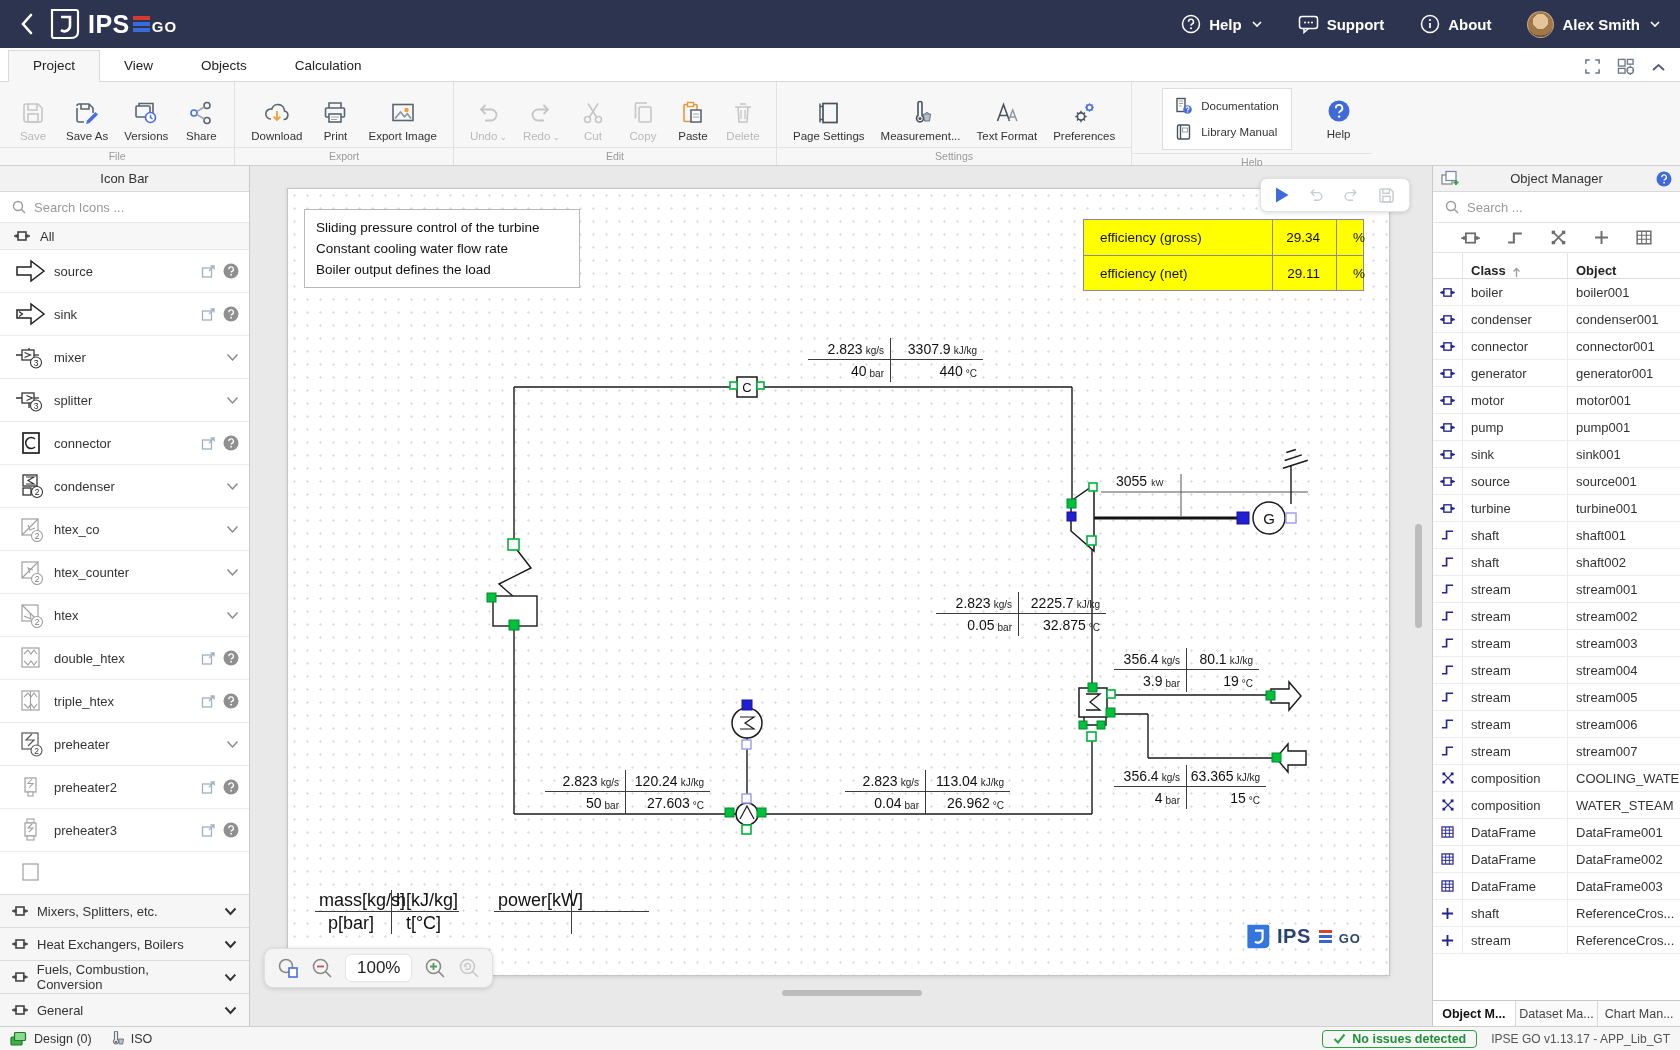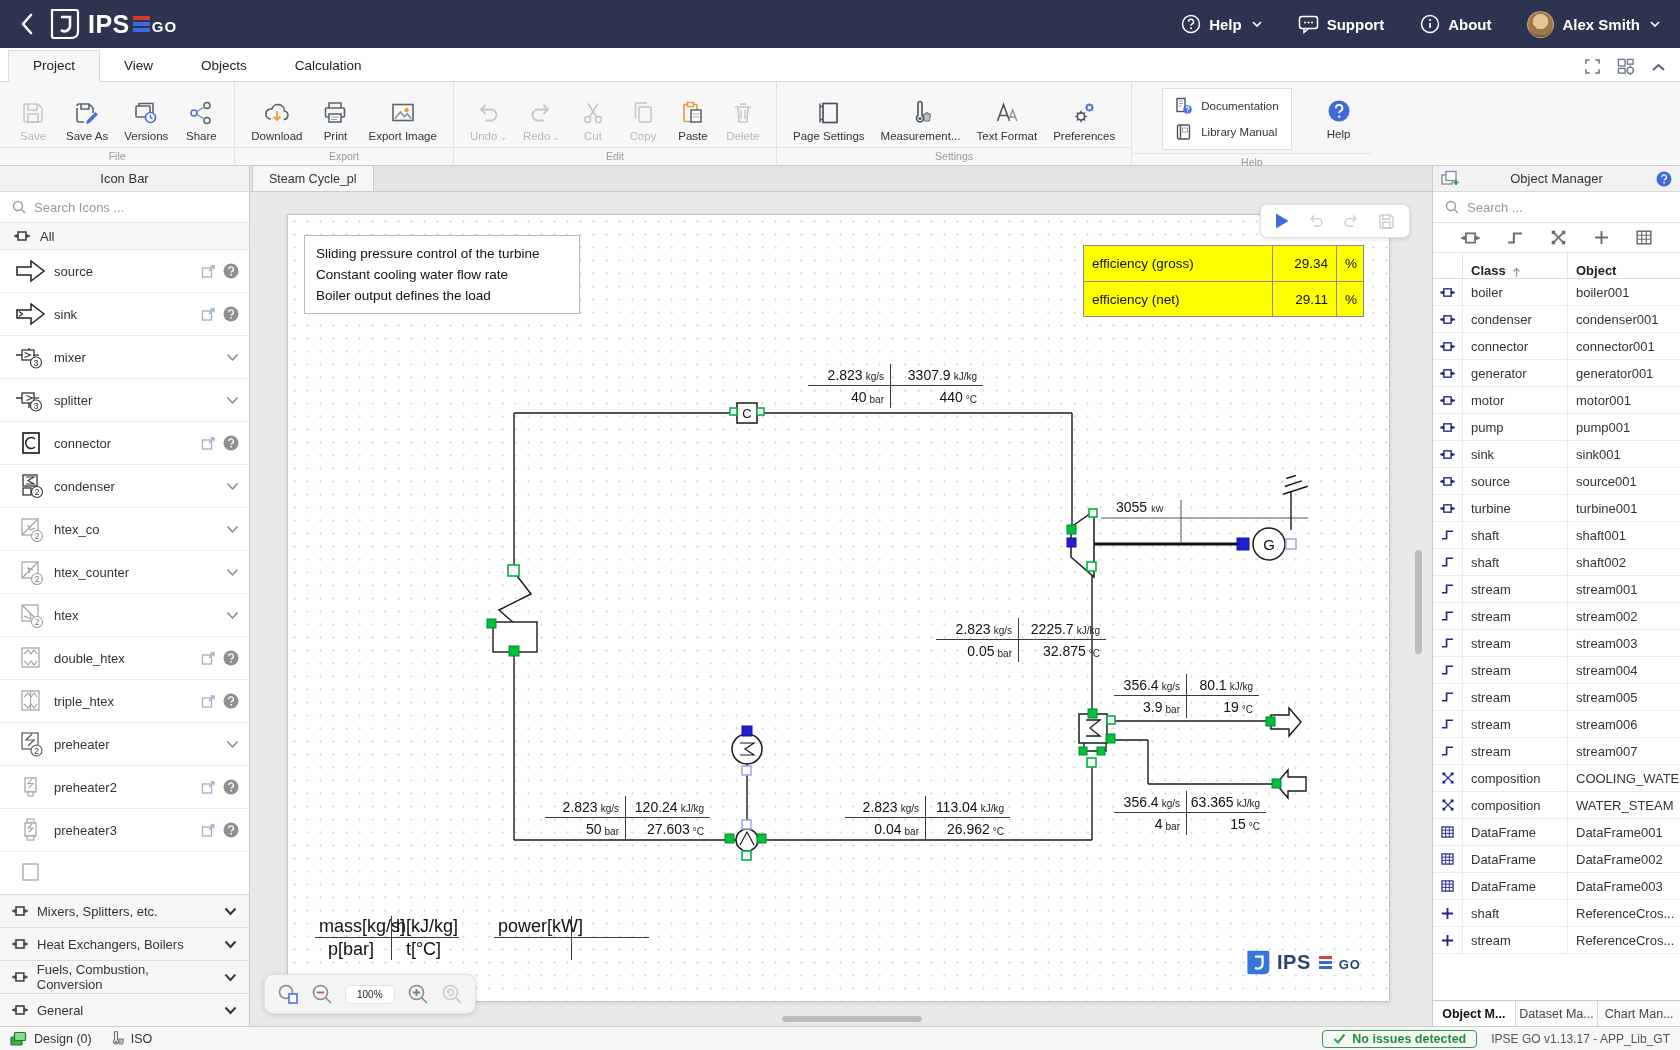--- a/index.html
+++ b/index.html
@@ -66,21 +66,21 @@
   .centercol{flex:1;display:flex;flex-direction:column;min-width:0}
   .cvtabs{height:26px;background:#e4e4e4;border-bottom:1px solid #c9c9c9;display:flex;align-items:flex-end;flex:none}
   .cvtab{background:#f6f6f6;border:1px solid #c9c9c9;border-bottom:none;height:26px;display:flex;align-items:center;padding:0 16px;font-size:12.5px;color:#333;margin-left:2px;cursor:pointer}
   .canvas{flex:1;position:relative;background:#e9e9e9;overflow:hidden}
   .page{position:absolute;left:37px;top:22px;width:1103px;height:788px;background:#fff;border:1px solid #c6c6c6;box-shadow:0 1px 4px rgba(0,0,0,.12);
         background-image:radial-gradient(#e0e0e0 1.1px,transparent 1.2px);background-size:13px 13px}
   .notebox{position:absolute;left:16px;top:20px;width:276px;height:79px;background:#fff;border:1px solid #b9b9b9;padding:7px 11px;line-height:21px;font-size:13.5px;color:#111}
   .efftable{position:absolute;left:795px;top:30px;width:281px;border:1px solid #8c8c8c;background:#ffff00;font-size:13.5px;color:#111}
   .effrow{display:grid;grid-template-columns:188px 64px 29px;height:35px}
   .effrow + .effrow{border-top:1px solid #8c8c8c}
-  .effcell{display:flex;align-items:center;padding:0 8px}
+  .effcell{display:flex;align-items:center;padding:0 16px}
   .effval{justify-content:flex-end;border-left:1px solid #8c8c8c}
   .effunit{border-left:1px solid #8c8c8c}
   .diagram{position:absolute;left:0;top:0}
   .slabel{position:absolute;display:grid;background:transparent}
   .scell{height:22px;display:flex;align-items:center;justify-content:flex-end;gap:3px;padding:0 6px 0 4px}
   .scell .v{font-size:14px;color:#111;white-space:nowrap}
   .scell .u{font-size:10px;color:#222;align-self:flex-end;padding-bottom:3px;white-space:nowrap}
   .r1{border-bottom:1.3px solid #3c3c3c}
   .c2{border-left:1.3px solid #3c3c3c}
   .legend{position:absolute;display:grid;font-size:18px;color:#111}
@@ -89,21 +89,21 @@
   .powerlabel .v{font-size:14px;color:#111}
   .powerlabel .u{font-size:8.5px;color:#222}
   .watermark{position:absolute;left:956px;top:734px;display:flex;align-items:center;gap:6px;opacity:.95}
   .wm-main{font-size:20px;font-weight:bold;color:#1d3a66;letter-spacing:.5px}
   .wm-sub{font-size:13px;font-weight:bold;color:#1d3a66;letter-spacing:1px;margin-top:4px}
   .wm-stripes{display:flex;flex-direction:column;gap:2px;margin:0 1px 0 2px}
   .wm-stripes i{width:13px;height:3px;background:#2a62c9;display:block}
   .wm-stripes i:first-child{background:#d5392f}
   .runbar{position:absolute;left:1010px;top:12px;width:150px;height:34px;background:#fff;border:1px solid #e2e2e2;border-radius:7px;box-shadow:0 1px 4px rgba(0,0,0,.14);display:flex;align-items:center;justify-content:space-between;padding:0 13px}
   .zoombar{position:absolute;left:14px;top:782px;height:40px;background:#f4f4f4;border:1px solid #e0e0e0;border-radius:9px;box-shadow:0 1px 5px rgba(0,0,0,.15);display:flex;align-items:center;gap:12px;padding:0 12px}
-  .zoompct{background:#fff;border:1px solid #e4e4e4;border-radius:6px;padding:3px 11px;font-size:10px;color:#222}
+  .zoompct{background:#fff;border:1px solid #e4e4e4;border-radius:6px;padding:3px 11px;font-size:17px;color:#222}
   .vscroll{position:absolute;left:1165px;top:358px;width:7px;height:104px;border-radius:4px;background:#bdbdbd}
   .hscroll{position:absolute;left:532px;top:824px;width:140px;height:6px;border-radius:3px;background:#bdbdbd}
 
   
   .rightpanel{width:248px;flex:none;background:#fff;border-left:1px solid #c9c9c9;display:flex;flex-direction:column}
   .omhead-left{position:absolute;left:8px;top:4px}
   .omhead-right{position:absolute;right:8px;top:5px}
   .omtools{height:30px;display:flex;align-items:center;justify-content:space-around;border-bottom:1px solid #e5e5e5;padding:0 14px;flex:none;color:#6d6d6d}
   .omthead{height:26px;display:grid;grid-template-columns:30px 105px 1fr;border-bottom:1px solid #dcdcdc;font-weight:bold;font-size:13px;color:#222;flex:none}
   .omth{display:flex;align-items:flex-end;padding:0 8px;border-right:1px solid #e5e5e5}
@@ -760,23 +760,20 @@
             </svg>
           <span>General</span>
           <svg class="chev" width="13" height="9" viewBox="0 0 13 9">
               <path d="M1.5 1.5 6.5 7l5-5.5" fill="none" stroke="#333" stroke-width="2"></path>
             </svg>
         </div>
       </div>
     </div>
 
     <div class="centercol">
-      <div class="cvtabs">
-        <span class="cvtab">Steam Cycle_pl</span>
-      </div>
       <div class="canvas">
         <div class="page">
 
           <div class="notebox">
             <div>Sliding pressure control of the turbine</div>
             <div>Constant cooling water flow rate</div>
             <div>Boiler output defines the load</div>
           </div>
 
           <div class="efftable">

